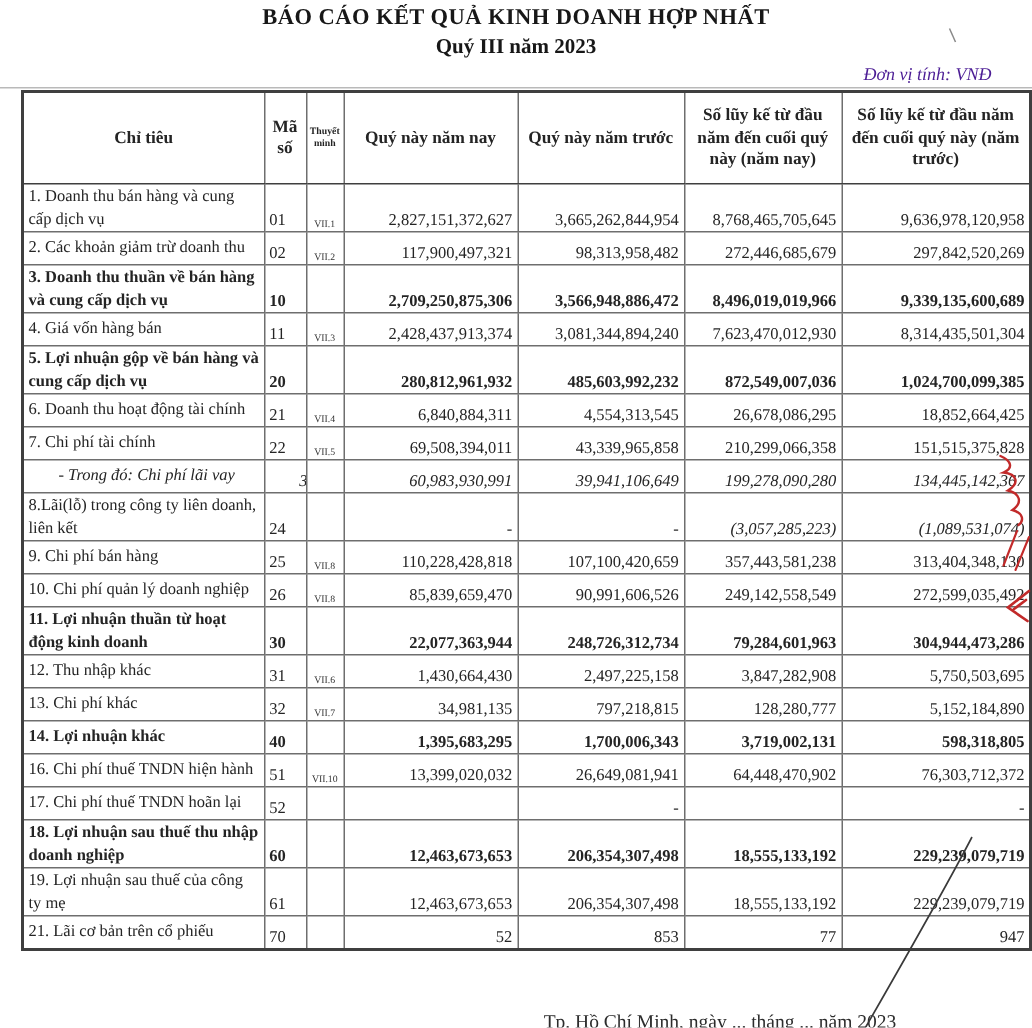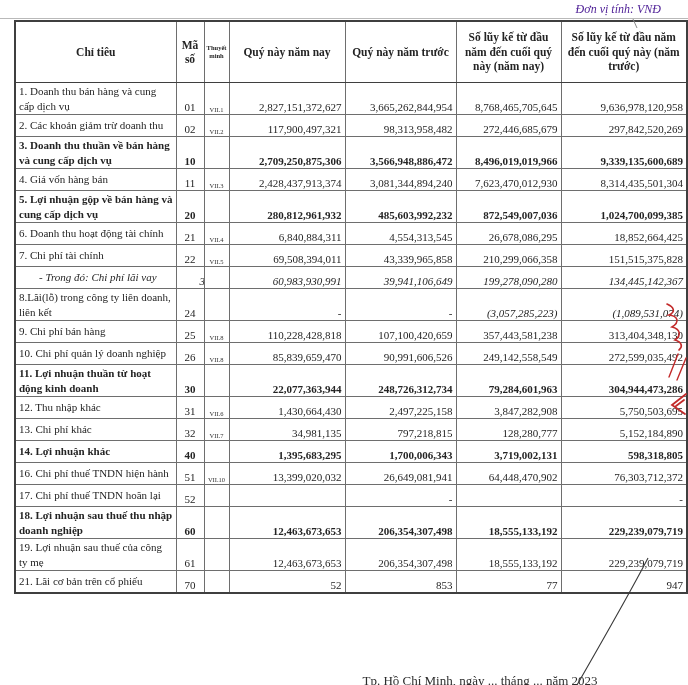--- a/index.html
+++ b/index.html
@@ -36,38 +36,40 @@
     overflow:hidden;
   }
   .report thead th{
     font-weight:bold;text-align:center;vertical-align:middle;
     height:58px;font-size:11.5px;line-height:1.25;
     border-bottom:1.5px solid #3f3f3f;
   }
   .report thead th.h-note{font-size:6.5px;font-weight:bold;padding:0;}
   .report tbody tr{height:22px;}
   .c-label{text-align:left;vertical-align:middle;line-height:1.32;padding-left:4px;}
-  .c-code{text-align:center;vertical-align:bottom;padding-bottom:3px;}
+  .c-code{vertical-align:bottom;padding-bottom:3px;}
   .c-note{text-align:center;vertical-align:bottom;font-size:6.5px;padding:0 0 5px 0;color:#333;}
   .c-val{text-align:right;vertical-align:bottom;padding-right:5px;padding-bottom:3px;white-space:nowrap;}
   tr.b .c-label,tr.b .c-code,tr.b .c-val{font-weight:bold;}
   tr.it .c-label,tr.it .c-code,tr.it .c-val{font-style:italic;padding-left:23px;}
   tr.vi .c-val{font-style:italic;}
   .footer-note{
     position:absolute;left:270px;top:673px;width:420px;
     text-align:center;font-size:13px;color:#2c2c2c;line-height:15px;
     white-space:nowrap;
   }
   .overlay{position:absolute;left:0;top:0;pointer-events:none;}
 </style>
 </head>
 <body>
 
 <div class="page">
 
+  <div class="doc-title">BÁO CÁO KẾT QUẢ KINH DOANH HỢP NHẤT</div>
+  <div class="doc-subtitle">Quý III năm 2023</div>
   <div class="unit-note">Đơn vị tính: VNĐ</div>
   <div class="divider"></div>
 
   <table class="report">
     <colgroup>
       <col style="width:161px">
         <col style="width:28px">
         <col style="width:25px">
       <col style="width:116px">
         <col style="width:111px">

